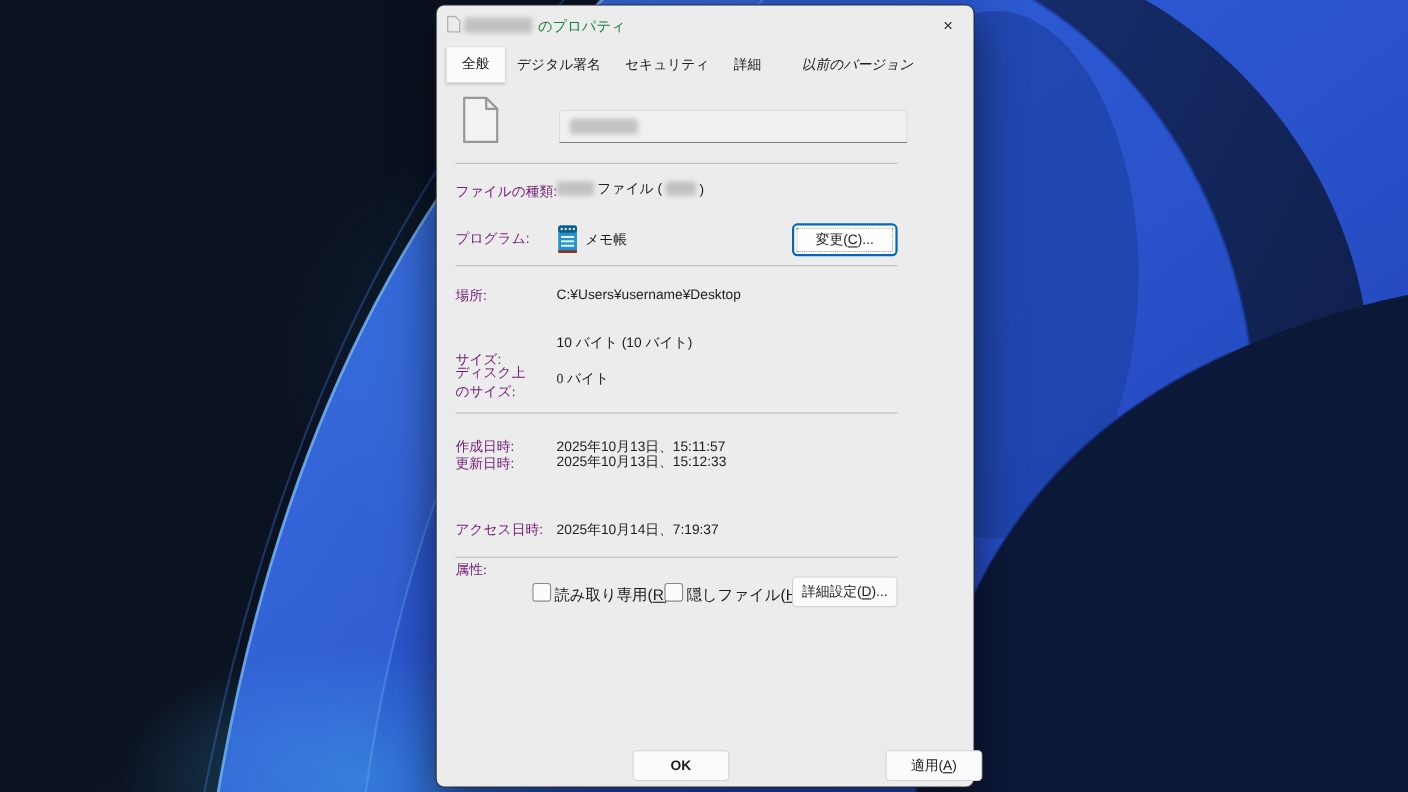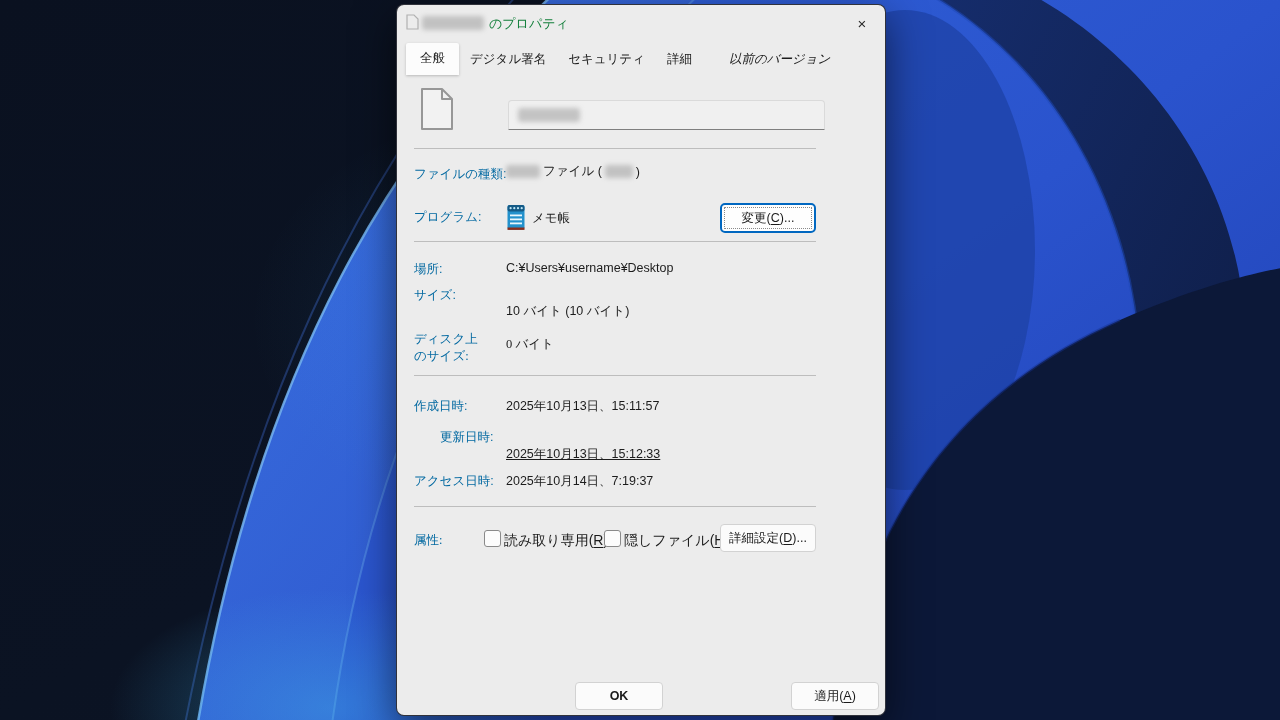--- a/index.html
+++ b/index.html
@@ -21,21 +21,21 @@
   .blur{background:#9f9f9f;border-radius:3px;filter:blur(2.6px);opacity:.55;display:inline-block;}
 
   
   .tabs{position:absolute;left:9px;top:40px;height:30px;display:flex;align-items:flex-end;}
   .tab{padding:5px 11px 7px;font-size:12.5px;color:#1c1c1c;white-space:nowrap;}
   .tab.selected{background:#fcfcfc;border-radius:2px 2px 0 0;box-shadow:0 1px 3px rgba(0,0,0,.22);
     padding:7px 14px 8px;}
   .tab.tab-gap{margin-left:15px;font-style:italic;}
 
   
-  .row-label{position:absolute;left:17px;font-size:12.5px;color:#0369a1;white-space:nowrap;}
+  .row-label{position:absolute;left:17px;font-size:12.5px;color:#701a75;white-space:nowrap;}
   .row-value{position:absolute;left:109px;font-size:12.5px;color:#1c1c1c;white-space:nowrap;}
   .sep{position:absolute;left:17px;width:402px;height:1px;background:#bdbdbd;}
 
   .file-icon{position:absolute;left:22px;top:82px;}
   .name-field{position:absolute;left:111px;top:95px;width:306px;height:28px;
     background:#f0f0f0;border:1px solid #dadada;border-bottom:1px solid #7f7f7f;
     border-radius:4px 4px 1px 1px;display:flex;align-items:center;padding-left:9px;}
 
   .inline-val{display:flex;align-items:center;gap:3px;}
 
@@ -156,55 +156,55 @@
         <span>変更(</span>
         <span class="mn">C</span>
         <span>)...</span>
       </button>
 
     <div class="sep" style="top:236px;"></div>
 
     <div class="row-label" style="top:256px;">場所:</div>
     <div class="row-value" style="top:256px;">C:¥Users¥username¥Desktop</div>
 
-    <div class="row-label" style="top:282px;">サイズ:</div>
+    <div class="row-label" style="top:314px;">サイズ:</div>
     <div class="row-value" style="top:298px;text-align:right;">10 バイト (10 バイト)</div>
 
     <div class="row-label disk-label" style="top:326px;">
       <div>ディスク上</div>
       <div>のサイズ:</div>
     </div>
     <div class="row-value" style="top:331px;font-family:Liberation Serif, serif;">0 バイト</div>
 
     <div class="sep" style="top:370px;"></div>
 
     <div class="row-label" style="top:393px;">作成日時:</div>
     <div class="row-value" style="top:393px;">2025年10月13日、15:11:57</div>
 
-    <div class="row-label" style="top:424px;margin-left:26px;">更新日時:</div>
-    <div class="row-value" style="top:441px;text-decoration:underline;">2025年10月13日、15:12:33</div>
+    <div class="row-label" style="top:408px;">更新日時:</div>
+    <div class="row-value" style="top:407px;">2025年10月13日、15:12:33</div>
 
     <div class="row-label" style="top:468px;text-align:right;">アクセス日時:</div>
     <div class="row-value" style="top:468px;">2025年10月14日、7:19:37</div>
 
     <div class="sep" style="top:501px;"></div>
 
-    <div class="row-label" style="top:527px;font-family:Liberation Serif, serif;">属性:</div>
+    <div class="row-label" style="top:505px;font-family:Liberation Serif, serif;">属性:</div>
     <div class="checkbox" style="left:87px;"></div>
     <div class="cb-label" style="left:107px;"><span>読み取り専用(</span><span class="mn">R</span><span>)</span></div>
     <div class="checkbox" style="left:207px;"></div>
     <div class="cb-label" style="left:227px;"><span>隠しファイル(</span><span class="mn">H</span><span>)</span></div>
     <button class="btn advanced-btn">
         <span>詳細設定(</span>
         <span class="mn">D</span>
         <span>)...</span>
       </button>
 
     <button class="btn footer-btn" style="left:178px;font-weight:bold;">OK</button>
     <button class="btn footer-btn" style="left:296px;margin-top:48px;">キャンセル</button>
-    <button class="btn footer-btn" style="left:394px;align-items:center;">
+    <button class="btn footer-btn" style="left:408px;align-items:center;">
         <span>適用(</span>
         <span class="mn">A</span>
         <span>)</span>
       </button>
 
   </div>
 </div>
 
 </body></html>

